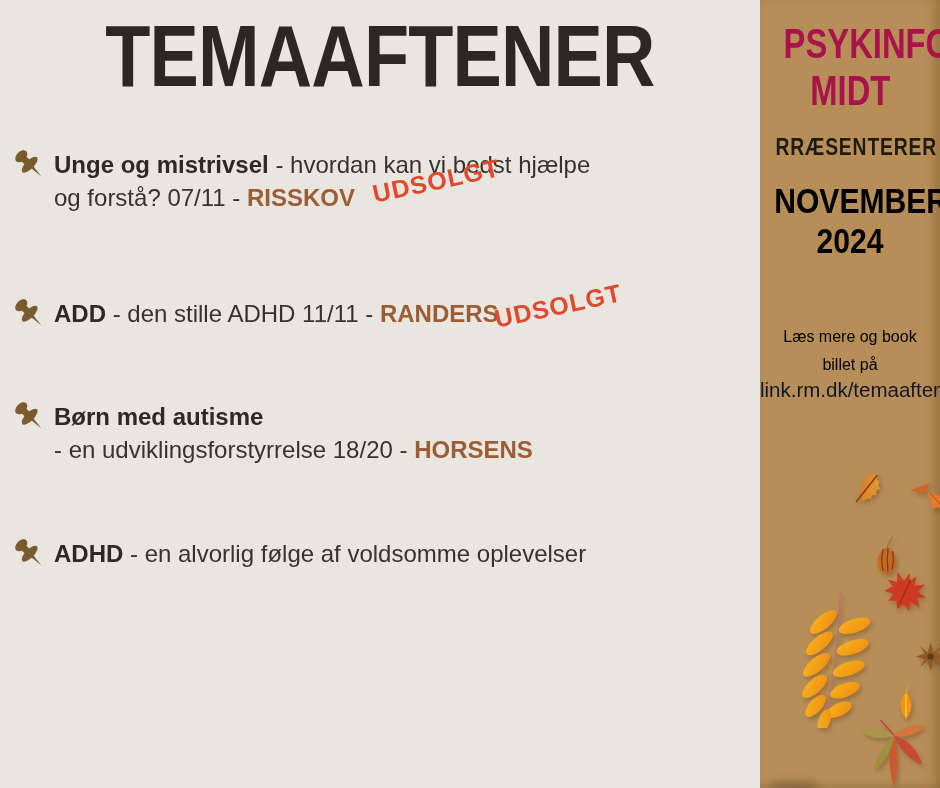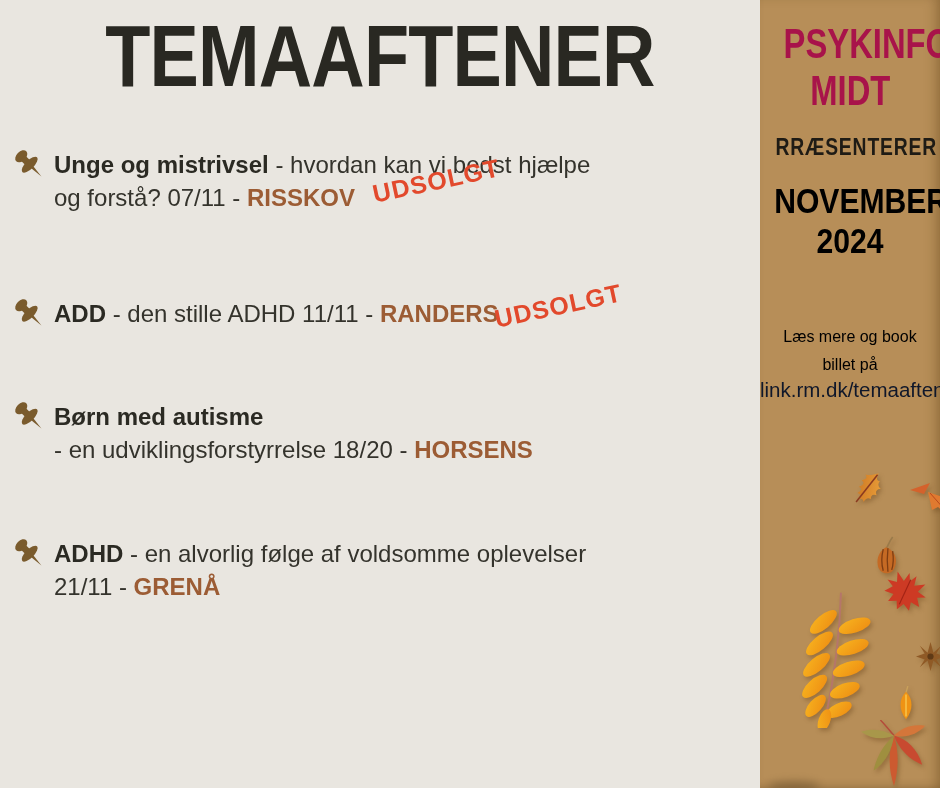--- a/index.html
+++ b/index.html
@@ -124,21 +124,20 @@
             <g transform="rotate(-45 20 20)" fill="#7a5b2d">
           <ellipse cx="20" cy="7" rx="7.5" ry="5"></ellipse>
               <rect x="16.5" y="9" width="7" height="9"></rect>
           <ellipse cx="20" cy="19.5" rx="11" ry="4.5"></ellipse>
               <path d="M18.4 23 L20 37 L21.6 23 Z"></path>
             </g>
           </svg>
       </span>
       <div class="event-text">
         <div class="line"><span class="seg-b">ADHD</span><span class="seg"> - en alvorlig følge af voldsomme oplevelser</span></div>
-        <div class="line"><span class="seg">21/11 - </span><span class="seg-loc">GRENÅ</span></div>
       </div>
     </div>
 
   </div>
 
   <div class="sidebar">
     <div class="sb-block brand">
       <span>PSYKINFO</span><br>
       <span>MIDT</span>
     </div>

